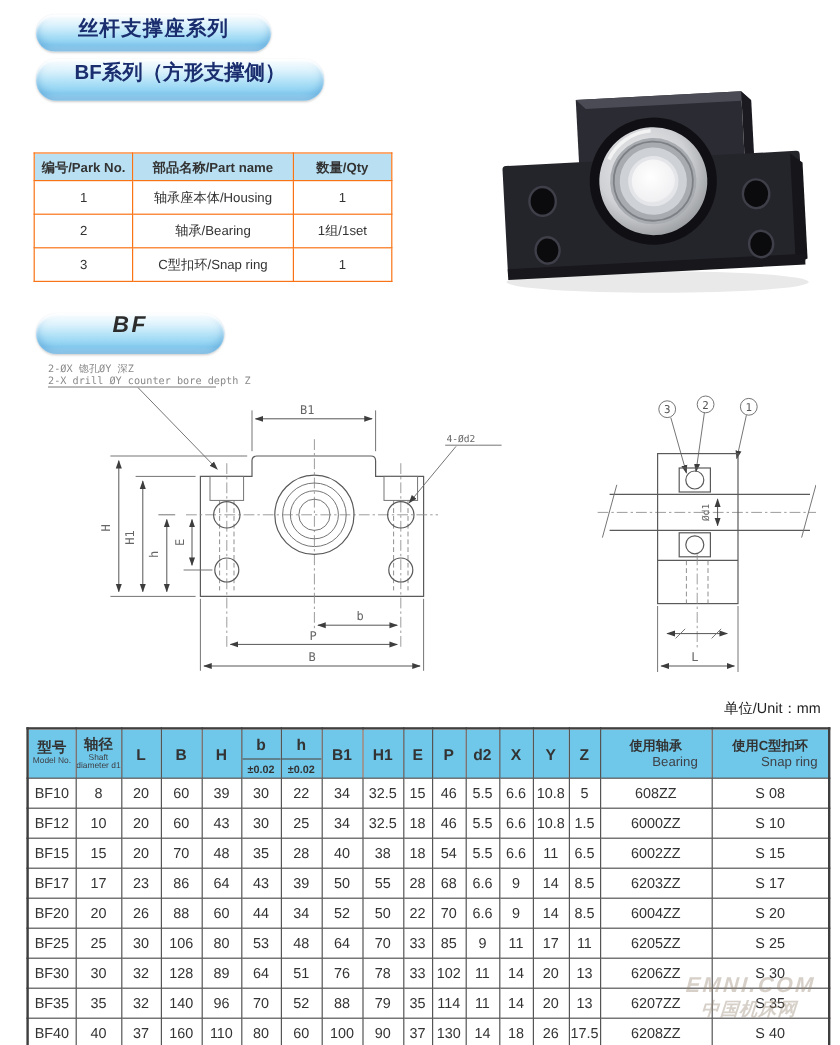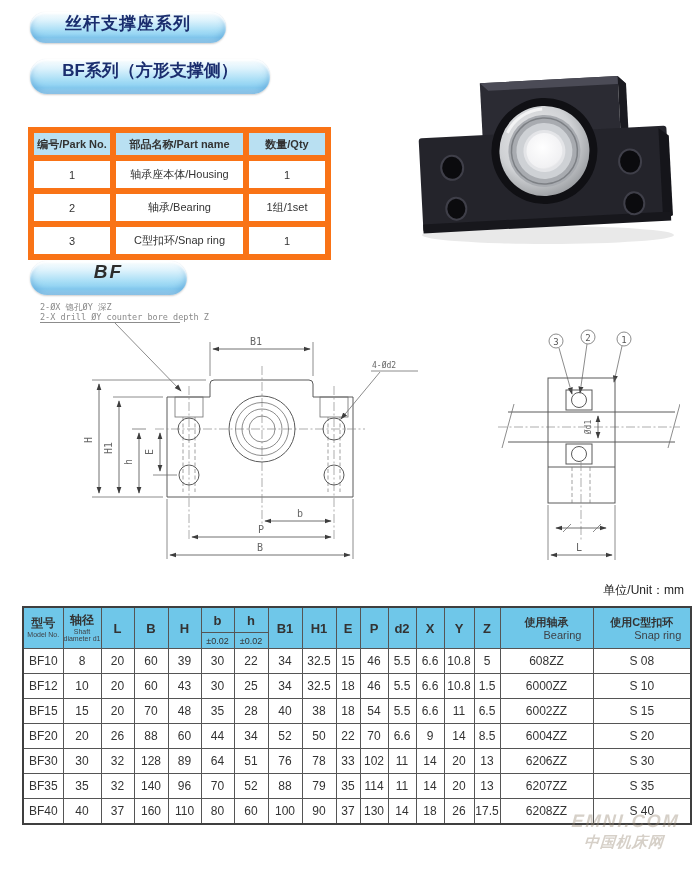--- a/index.html
+++ b/index.html
@@ -6,44 +6,44 @@
   .page{position:relative;width:700px;height:871px;background:#ffffff;
         font-family:"Liberation Sans",sans-serif;overflow:hidden;}
 
   
   .banner{position:absolute;display:flex;align-items:flex-start;justify-content:center;
           border-radius:17px;
           background:linear-gradient(180deg,#feffff 0%,#dcf2fc 28%,#a8def6 60%,#8ed2f3 82%,#c3e8f9 100%);
           box-shadow:inset 0 2px 2px rgba(255,255,255,.95), inset 0 -4px 7px rgba(73,148,205,.55), 0 1px 2px rgba(0,0,0,.20);
           color:#1a2d6e;font-weight:bold;}
   .banner1{left:30px;top:12px;width:196px;height:31px;font-size:17px;letter-spacing:1px;}
-  .banner2{left:30px;top:59px;width:240px;height:35px;font-size:17px;}
+  .banner2{left:30px;top:49px;width:240px;height:35px;font-size:17px;}
   .banner3{left:30px;top:261px;width:157px;height:34px;font-size:19px;color:#2c2c2c;letter-spacing:2px;font-style:italic;}
 
   
   .parts{position:absolute;left:28px;top:127px;border-collapse:collapse;table-layout:fixed;width:299px;}
-  .parts th,.parts td{border:6px solid #f97316;text-align:center;color:#333;overflow:hidden;}
+  .parts th,.parts td{border:1px solid #f97316;text-align:center;color:#333;overflow:hidden;}
   .parts th{background:#b9e0f2;height:20px;font-size:11px;font-weight:bold;}
   .parts td{height:25px;font-size:11px;}
 
   .photo{position:absolute;left:398px;top:52px;}
   .drawing{position:absolute;left:20px;top:300px;}
   .unit{position:absolute;right:16px;top:582px;font-size:12px;color:#222;}
 
   
   .spec{position:absolute;left:22px;top:606px;width:668px;border-collapse:collapse;table-layout:fixed;border:2px solid #3f3f3f;}
   .spec th,.spec td{border:1px solid #555;text-align:center;color:#333;padding:0;overflow:hidden;}
   .spec thead th{background:#6fc7e9;height:40px;font-size:13px;vertical-align:middle;margin-left:28px;}
   .spec td{height:24px;font-size:12px;background:#fff;}
   .c-two .m{font-size:12px;font-weight:bold;line-height:1.15;}
   .c-two .s{font-size:7px;font-weight:normal;color:#3e4147;line-height:1.05;}
   .c-two.big-sub .m{font-size:11px;line-height:1.3;}
   .c-two.big-sub .s{font-size:11px;font-weight:normal;line-height:1.1;padding-left:32px;}
   .sp-top{height:24px;display:flex;align-items:center;justify-content:center;font-weight:bold;font-size:13px;}
-  .sp-bot{height:15px;border-top:1px solid #555;font-size:9px;font-weight:normal;display:flex;align-items:center;justify-content:center;}
+  .sp-bot{height:15px;border-top:1px solid #555;font-size:9px;font-weight:bold;display:flex;align-items:center;justify-content:center;}
 
   
   .watermark{position:absolute;left:552px;top:810px;width:146px;text-align:center;font-weight:bold;font-style:italic;
              color:rgba(148,132,110,.38);line-height:1.25;transform:skewX(-4deg);pointer-events:none;z-index:5;}
   .watermark .w1{font-size:18px;letter-spacing:2px;}
   .watermark .w2{font-size:15px;letter-spacing:1px;}
 
   
   .dln{stroke:#5a5a5a;stroke-width:1;fill:none;}
   .thin{stroke:#6f6f6f;stroke-width:.8;fill:none;}
@@ -377,39 +377,77 @@
           <td>18</td>
           <td>54</td>
           <td>5.5</td>
           <td>6.6</td>
           <td>11</td>
           <td>6.5</td>
           <td>6002ZZ</td>
           <td>S 15</td>
         </tr>
         <tr>
+          <td>BF17</td>
+          <td>17</td>
+          <td>23</td>
+          <td>86</td>
+          <td>64</td>
+          <td>43</td>
+          <td>39</td>
+          <td>50</td>
+          <td>55</td>
+          <td>28</td>
+          <td>68</td>
+          <td>6.6</td>
+          <td>9</td>
+          <td>14</td>
+          <td>8.5</td>
+          <td>6203ZZ</td>
+          <td>S 17</td>
+        </tr>
+        <tr>
           <td>BF20</td>
           <td>20</td>
           <td>26</td>
           <td>88</td>
           <td>60</td>
           <td>44</td>
           <td>34</td>
           <td>52</td>
           <td>50</td>
           <td>22</td>
           <td>70</td>
           <td>6.6</td>
           <td>9</td>
           <td>14</td>
           <td>8.5</td>
           <td>6004ZZ</td>
           <td>S 20</td>
         </tr>
         <tr>
+          <td>BF25</td>
+          <td>25</td>
+          <td>30</td>
+          <td>106</td>
+          <td>80</td>
+          <td>53</td>
+          <td>48</td>
+          <td>64</td>
+          <td>70</td>
+          <td>33</td>
+          <td>85</td>
+          <td>9</td>
+          <td>11</td>
+          <td>17</td>
+          <td>11</td>
+          <td>6205ZZ</td>
+          <td>S 25</td>
+        </tr>
+        <tr>
           <td>BF30</td>
           <td>30</td>
           <td>32</td>
           <td>128</td>
           <td>89</td>
           <td>64</td>
           <td>51</td>
           <td>76</td>
           <td>78</td>
           <td>33</td>

